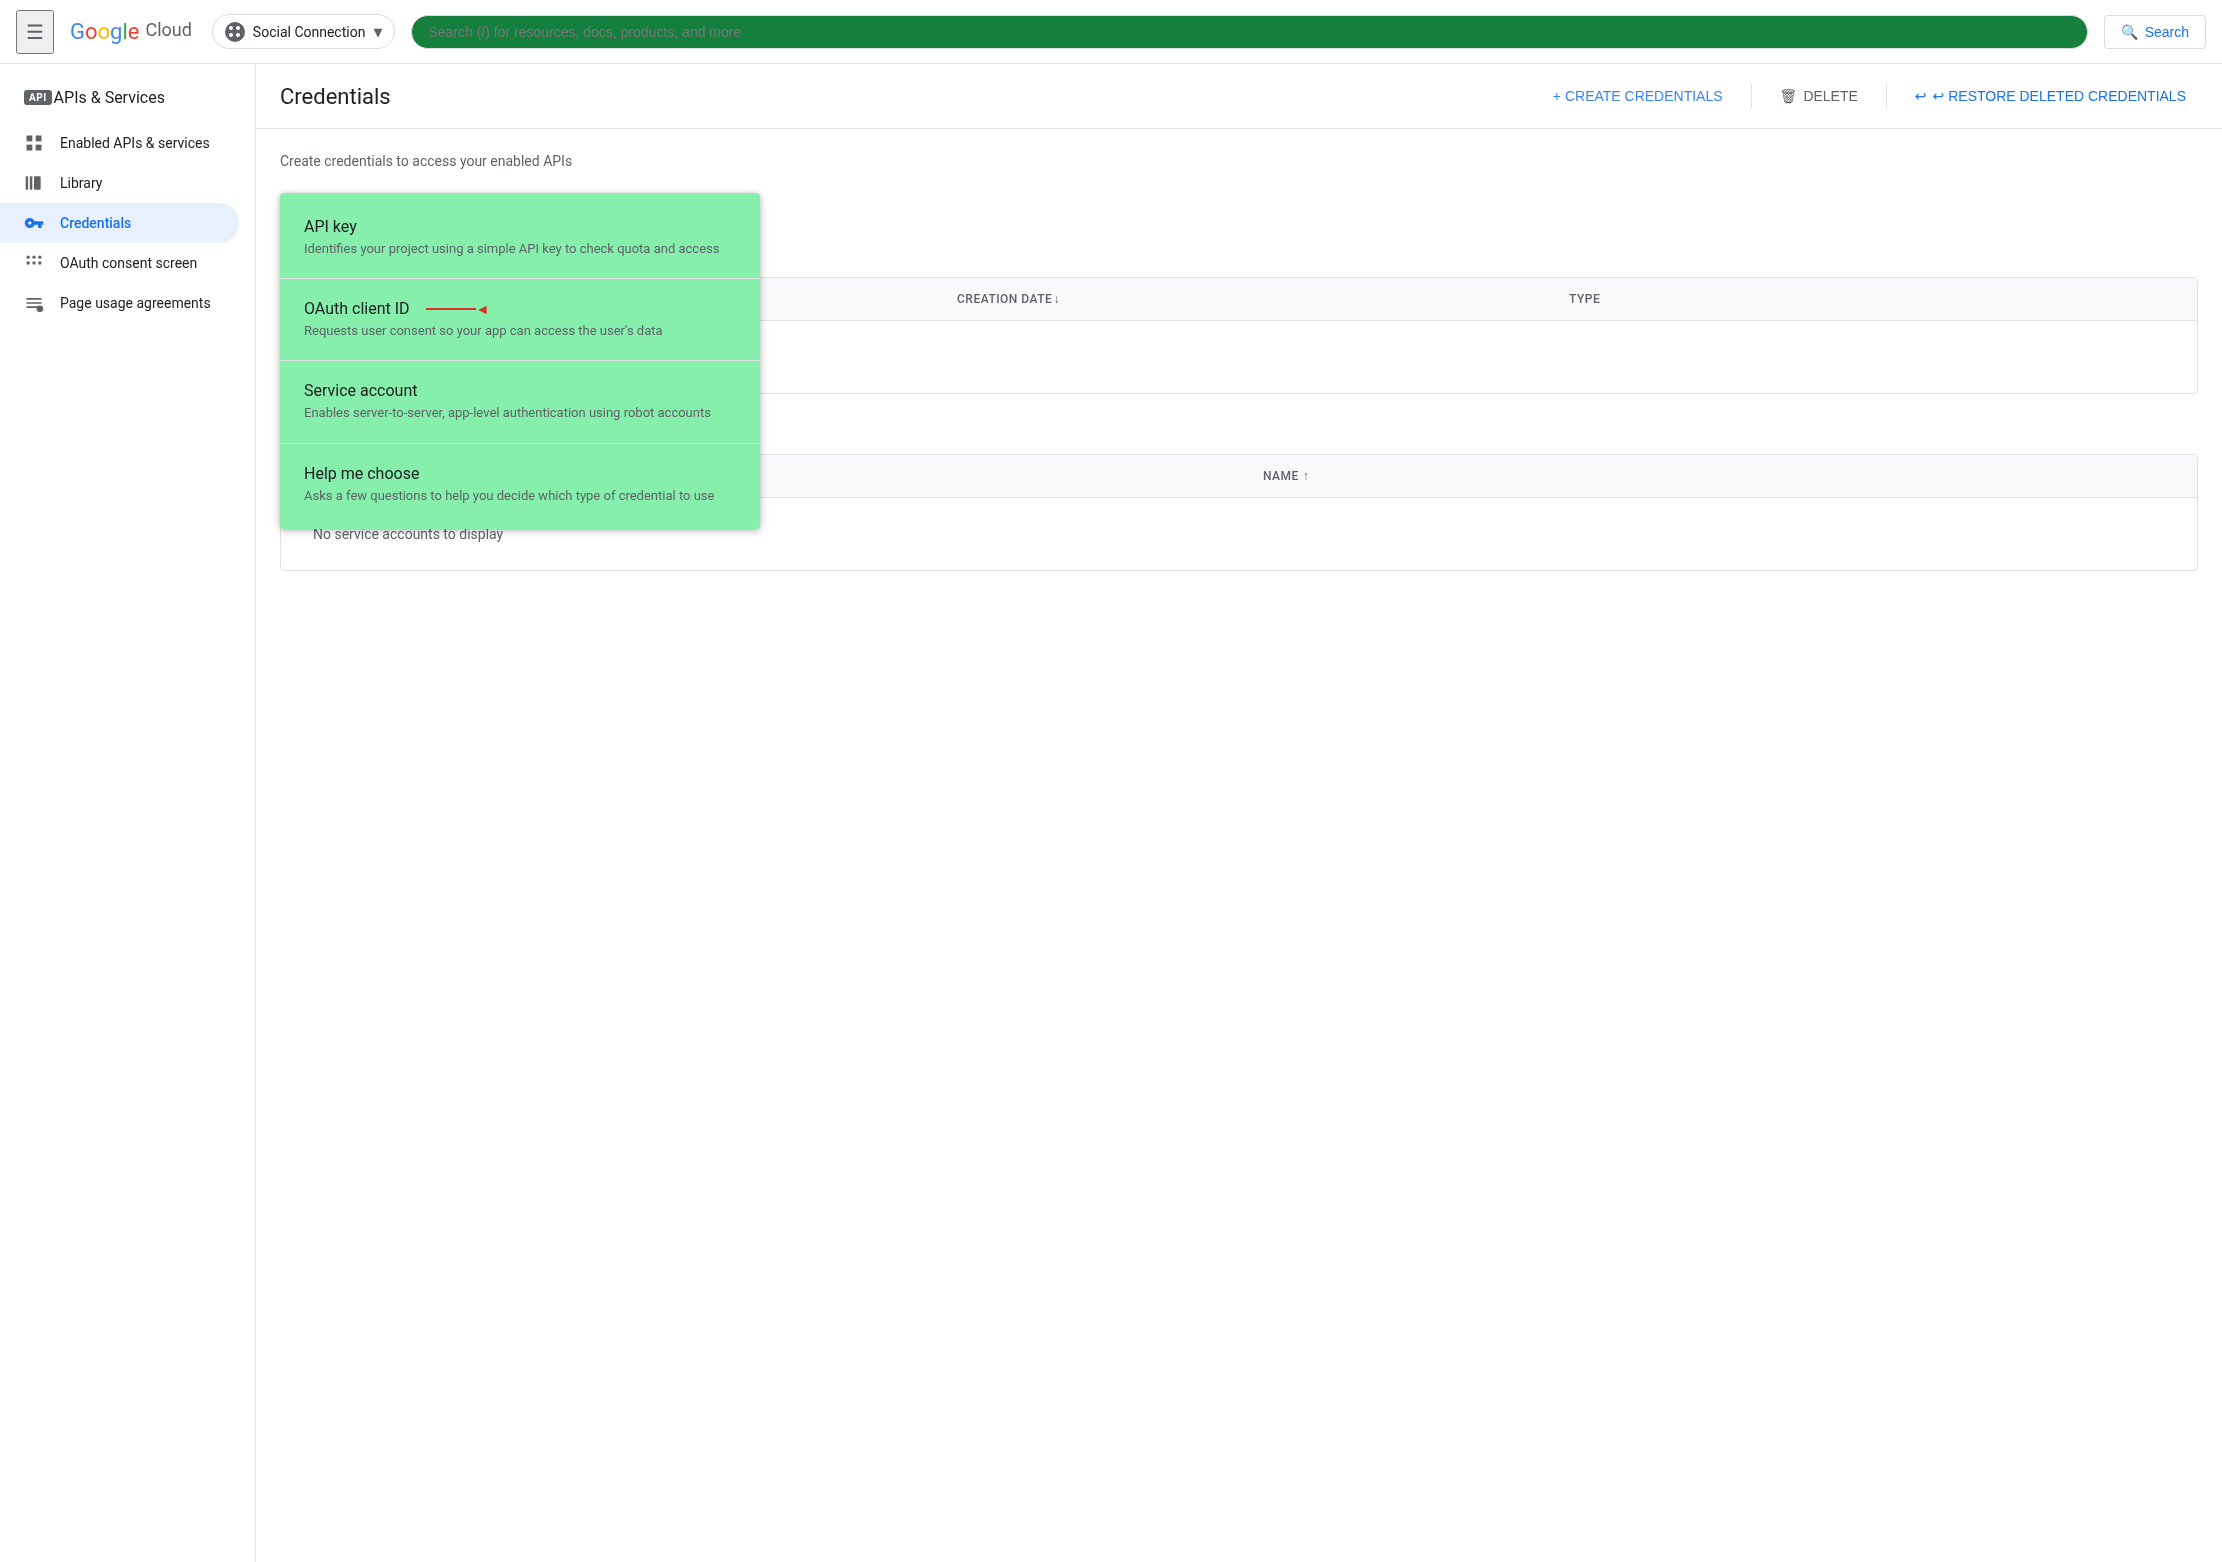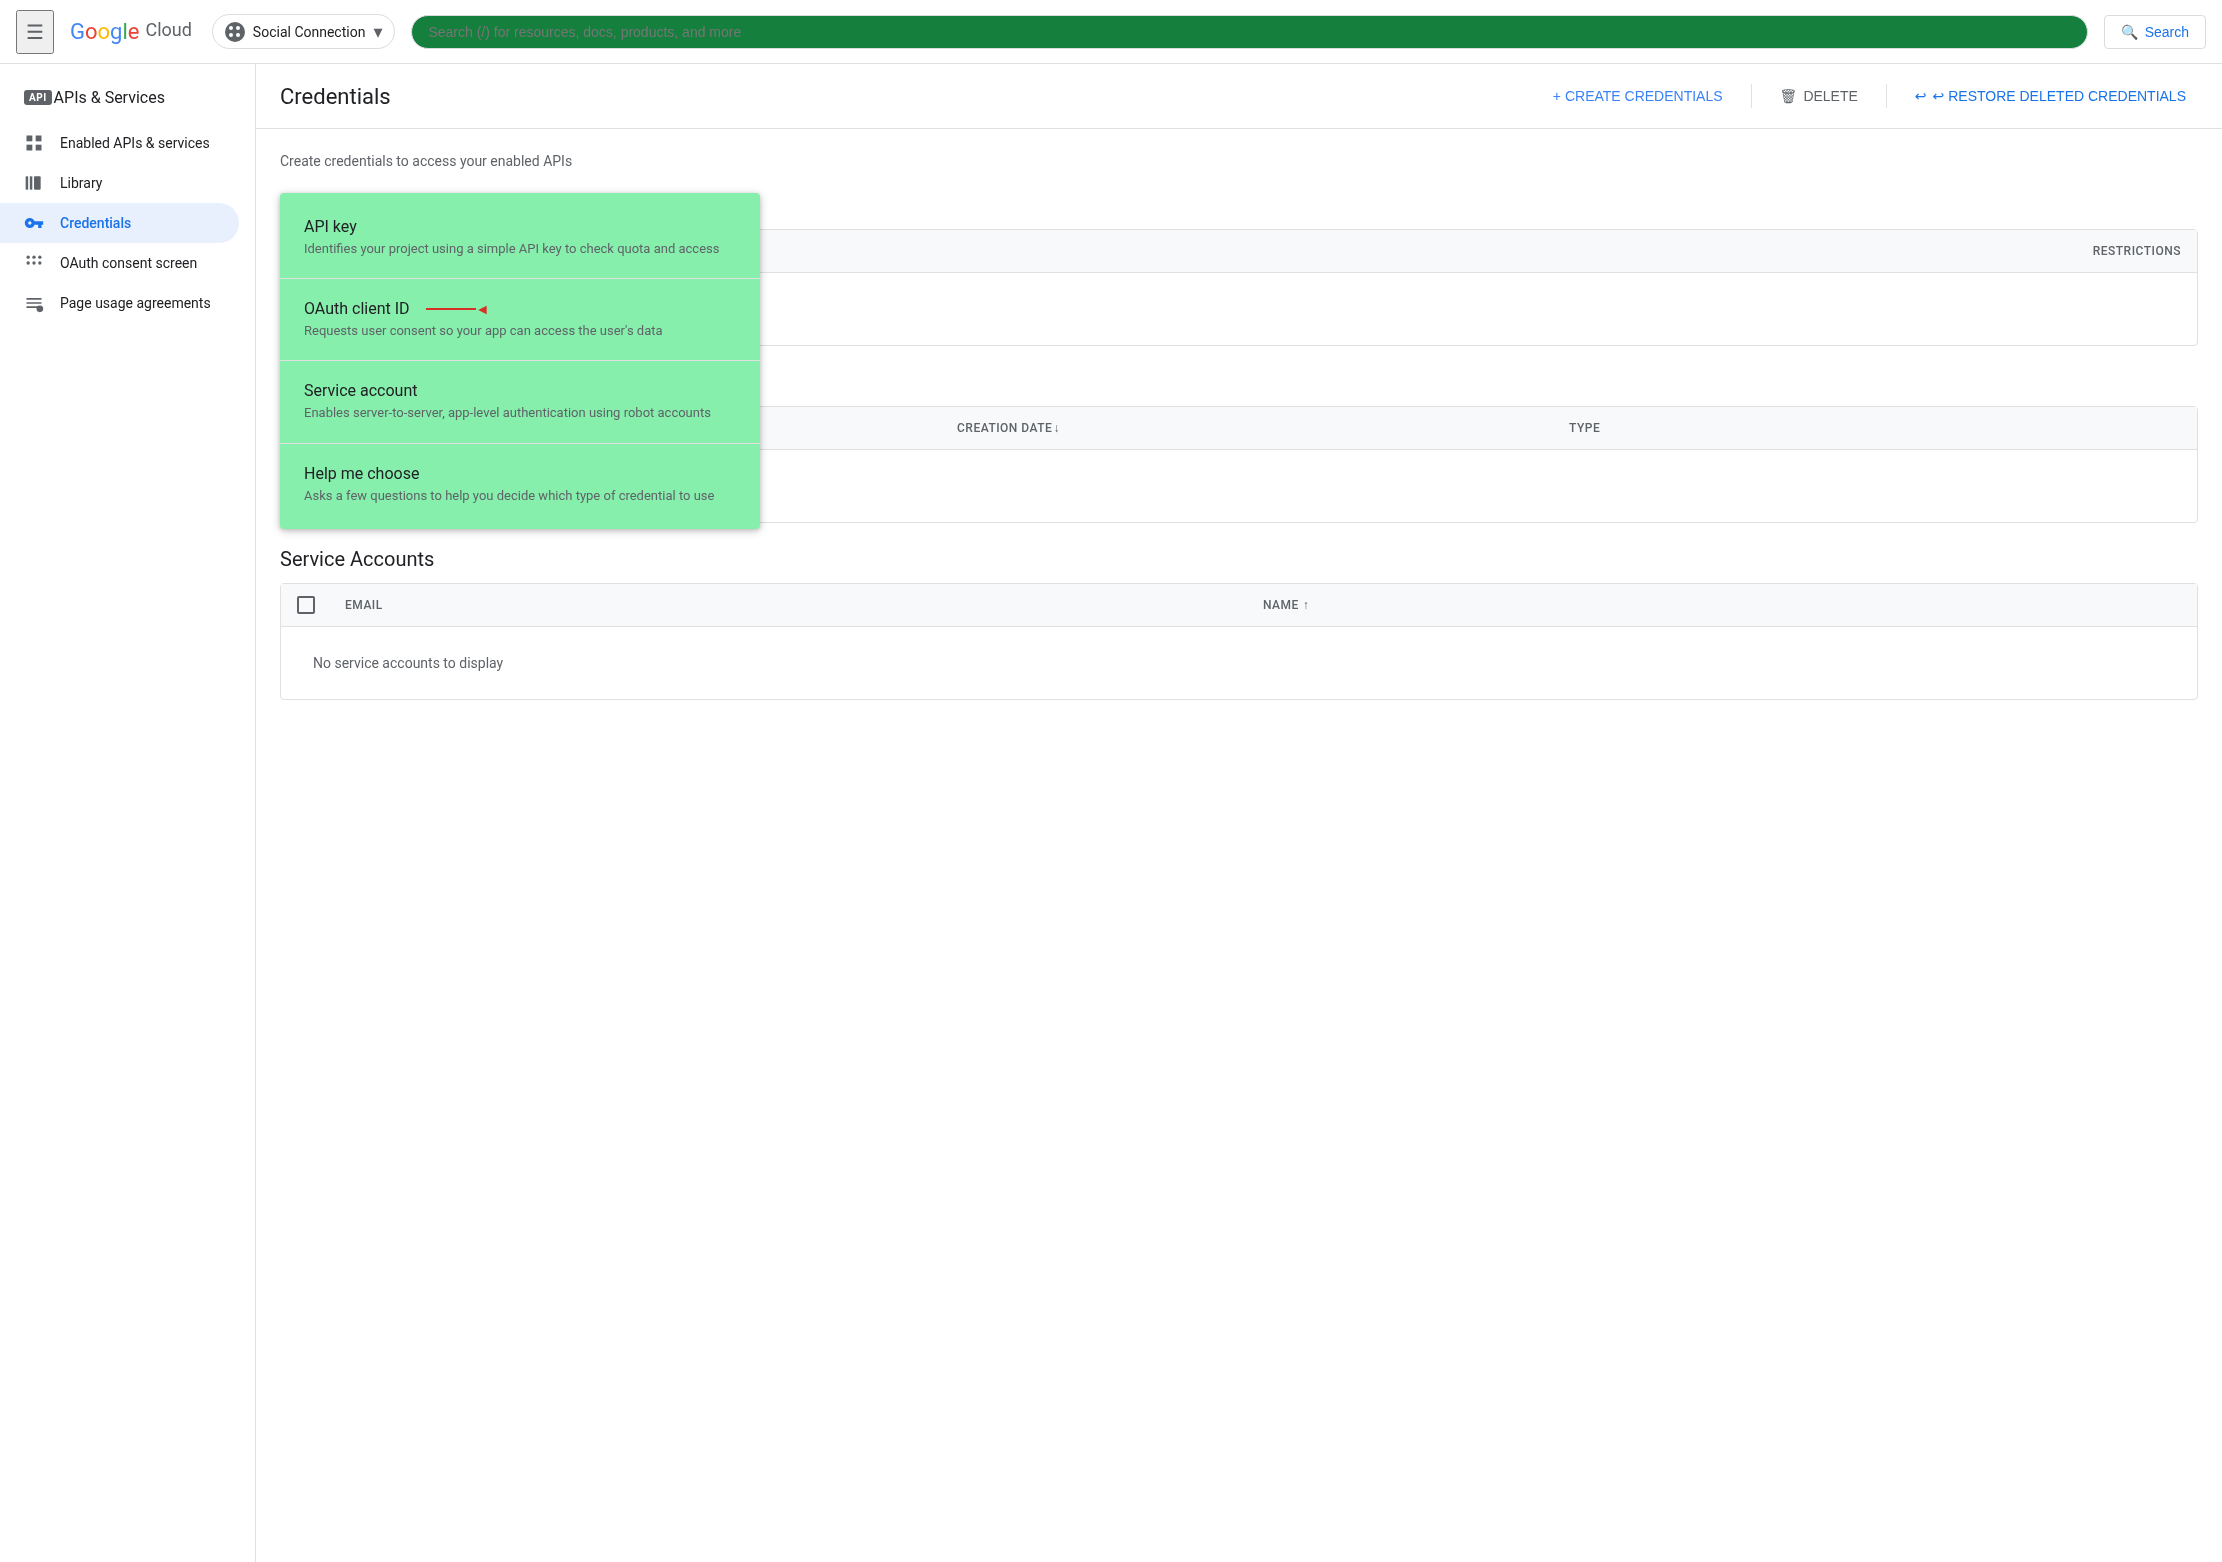--- a/index.html
+++ b/index.html
@@ -280,32 +280,20 @@
         <div class="dropdown-divider"></div>
 
         <div class="dropdown-item">
           <div class="dropdown-item-title">Help me choose</div>
           <div class="dropdown-item-desc">Asks a few questions to help you decide which type of credential to use</div>
         </div>
 
       </div>
 
       <h2 class="section-title" style="margin-top: 0;">API Keys</h2>
-      <div class="table-container">
-        <div class="table-header">
-          <div class="table-cell-check">
-            <div class="checkbox"></div>
-          </div>
-          <div class="table-cell-name">Name</div>
-          <div class="table-cell-restrict">Restrictions</div>
-        </div>
-        <div class="table-row">
-          <div class="empty-row">No API keys to display</div>
-        </div>
-      </div>
 
       <h2 class="section-title">OAuth 2.0 Client IDs</h2>
       <div class="table-container">
         <div class="table-header">
           <div class="table-cell-check">
             <div class="checkbox"></div>
           </div>
           <div class="table-cell-name">Name</div>
           <div class="table-cell-date" style="display:flex;align-items:center;gap:1px;cursor:pointer;">
             <span>Creation date</span>

